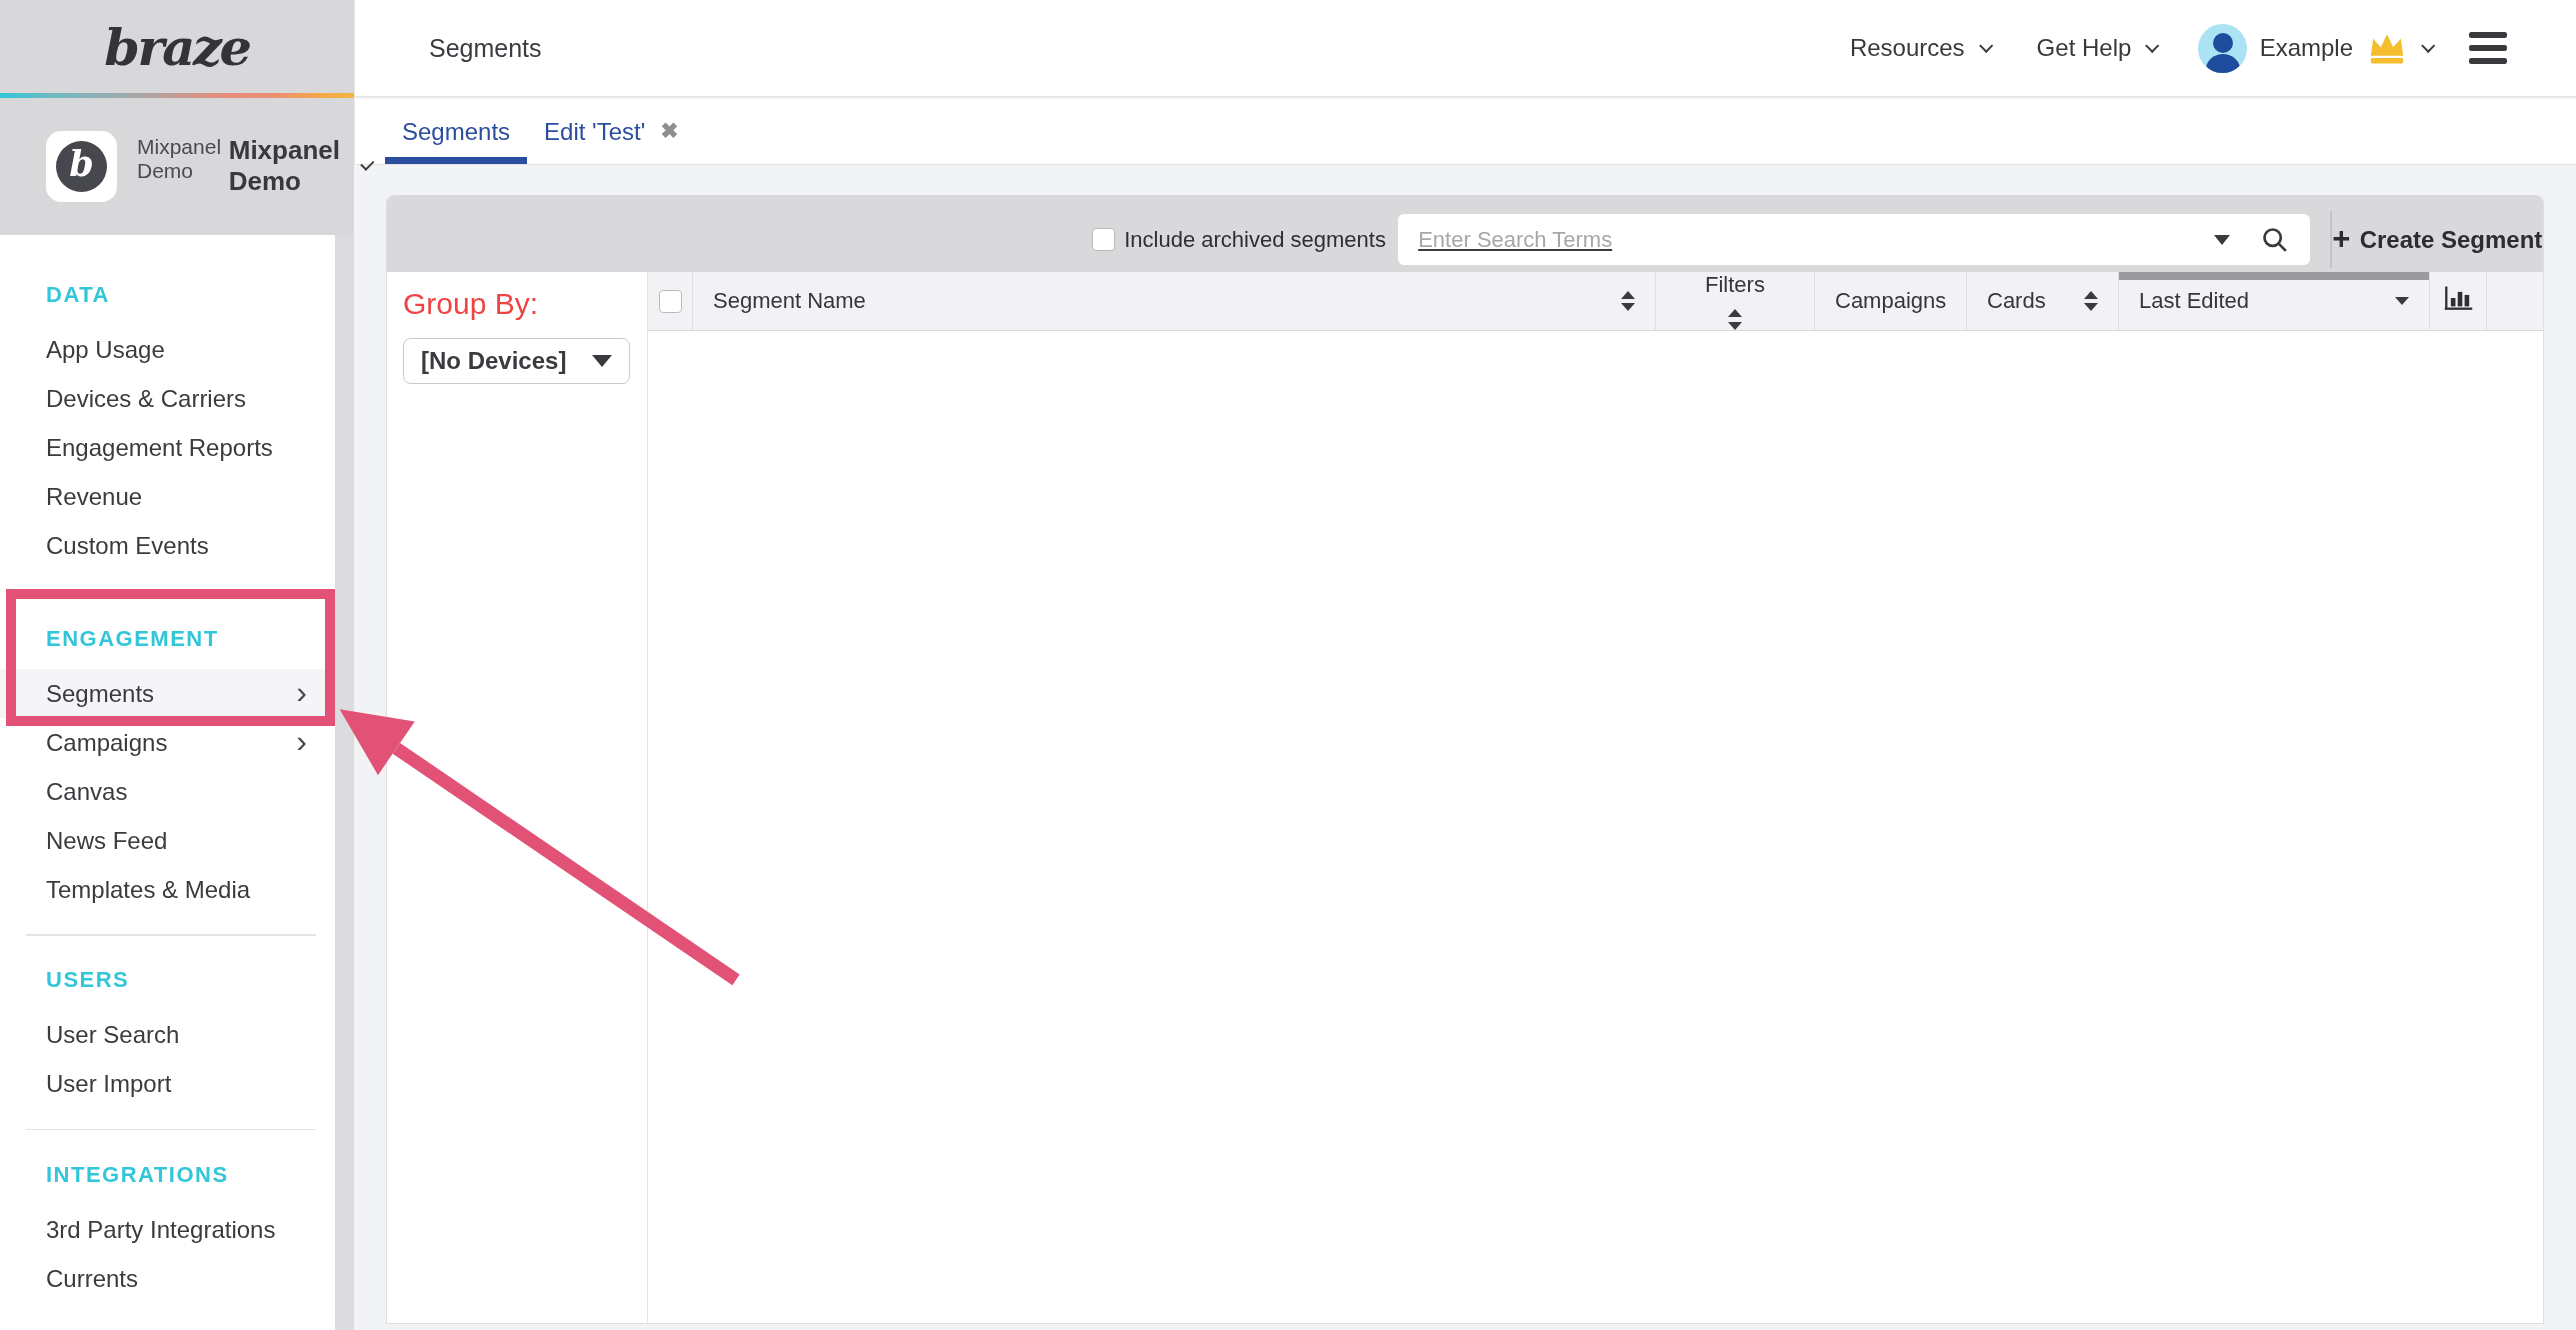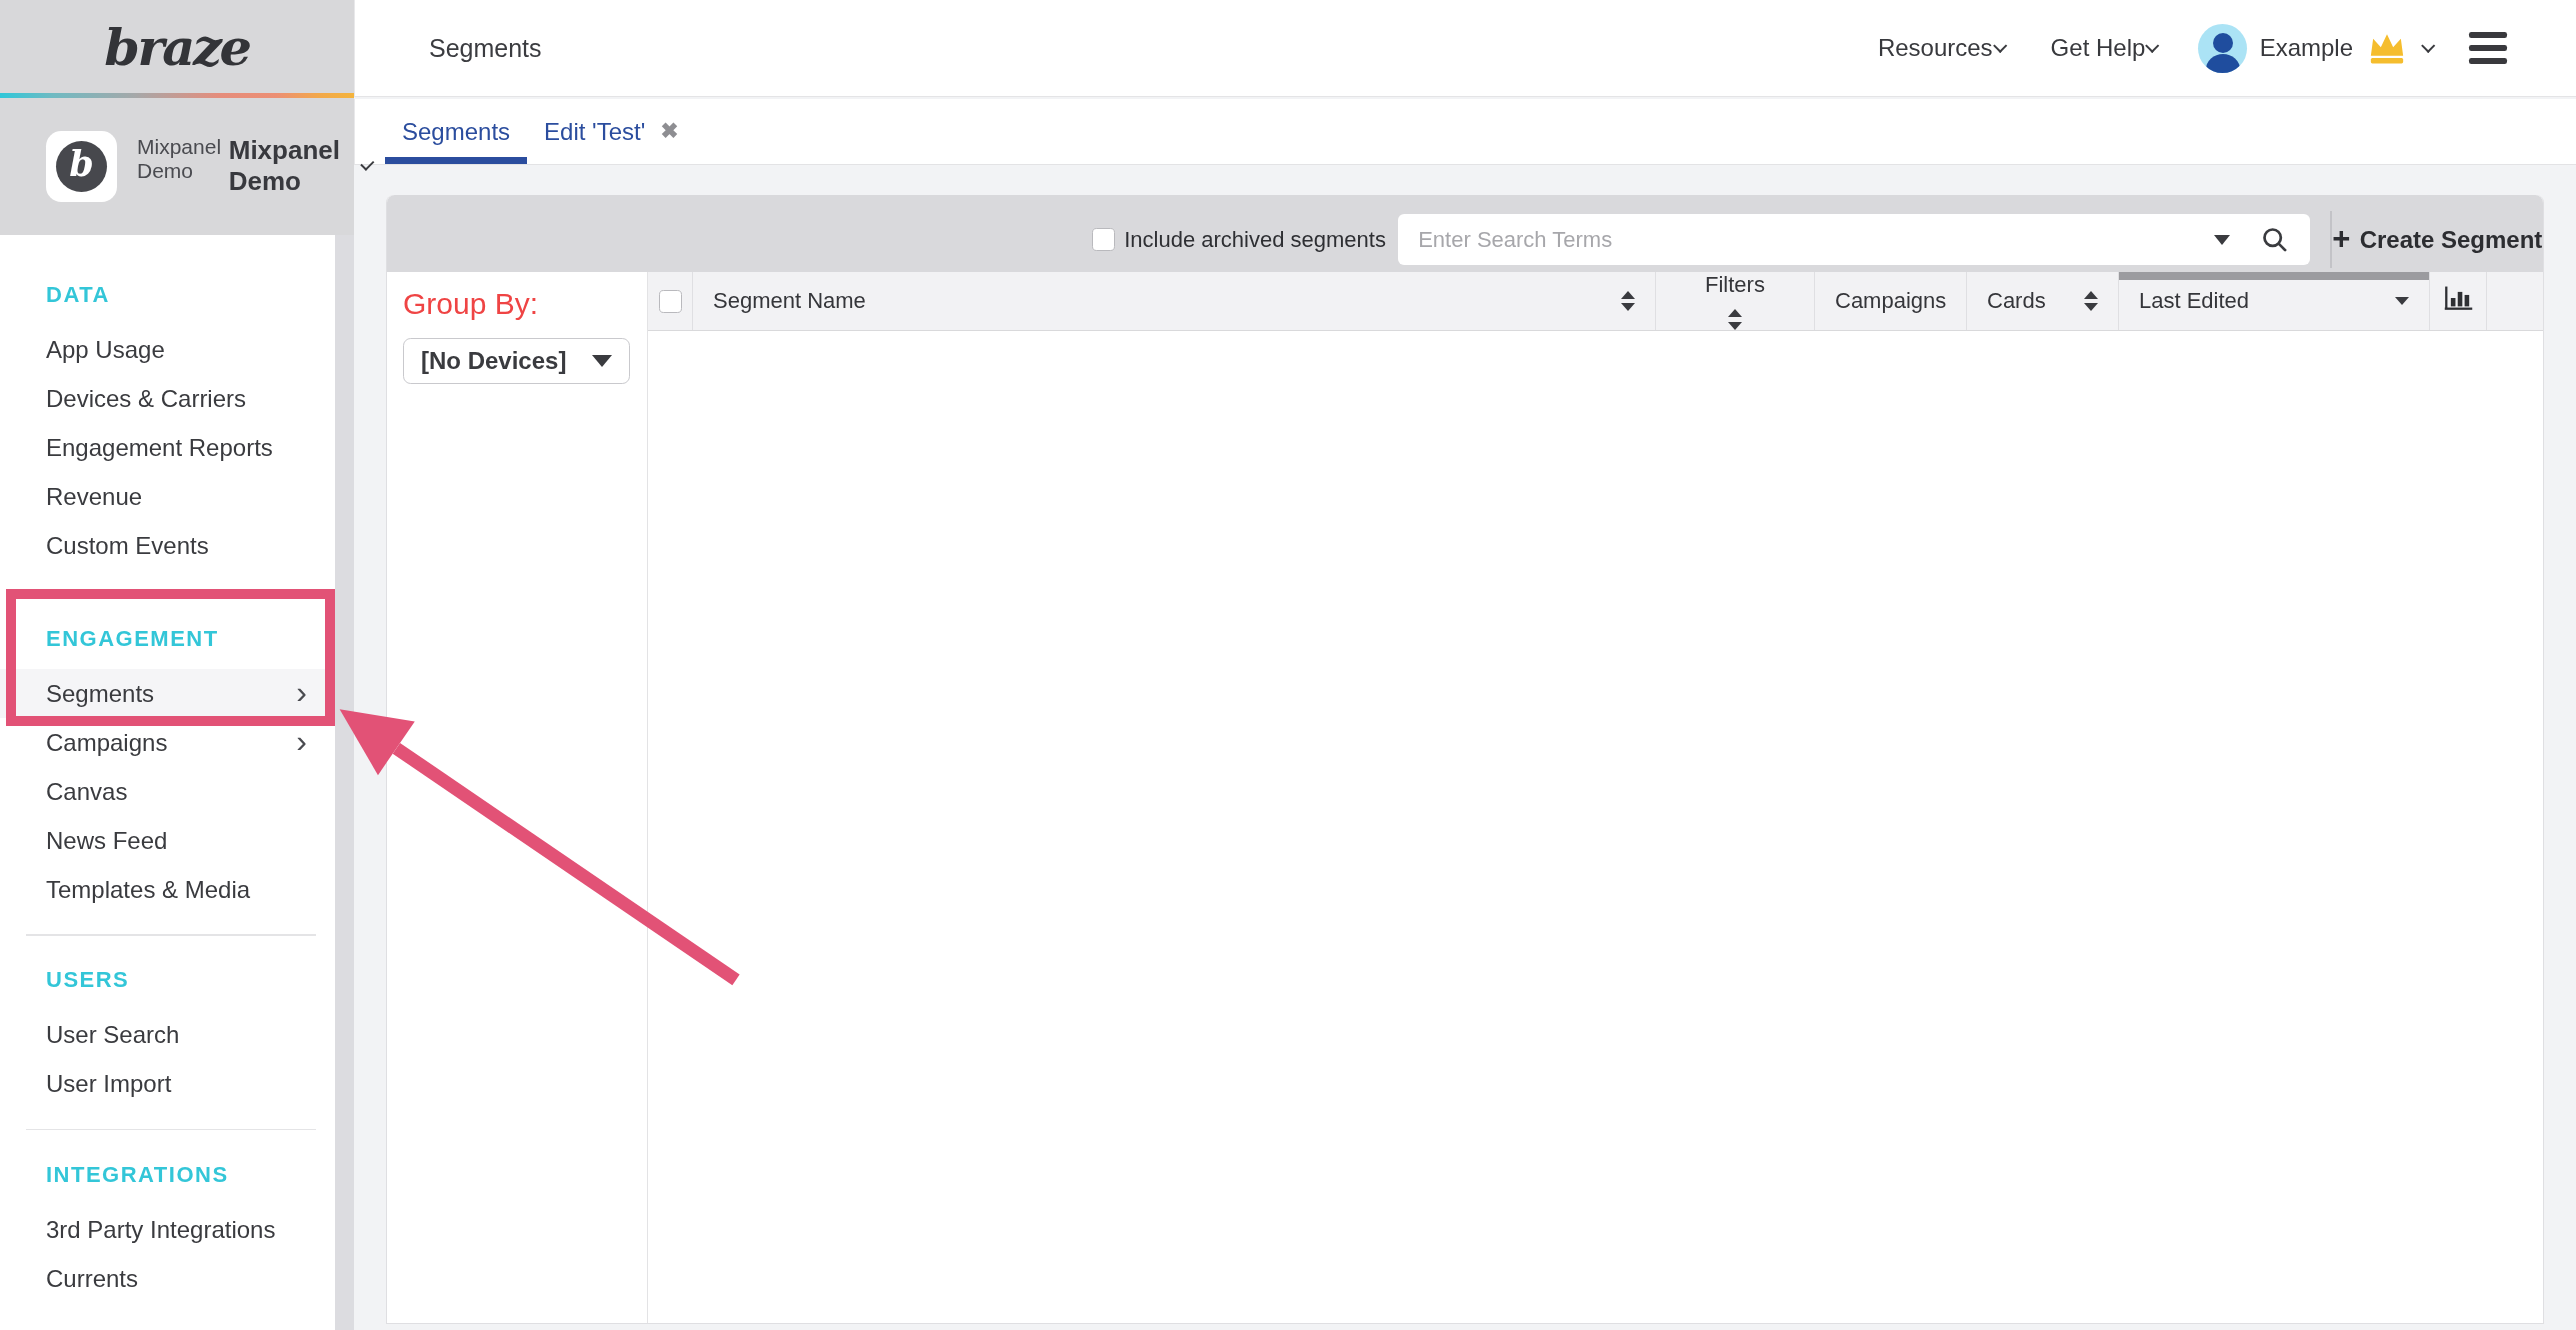--- a/index.html
+++ b/index.html
@@ -31,21 +31,21 @@
   .nav-item { height:49px; display:flex; align-items:center; padding-left:46px; padding-right:28px; font-size:24px; color:#3a3b3f; cursor:pointer; }
   .nav-item .spacer { flex:1; }
   .nav-item.selected { background:#f5f5f7; }
   .chev-right-glyph { font-size:32px; color:#4a4b50; line-height:1; transform:translateY(-2.3px); }
   .nav-divider { height:1.5px; background:#e4e4e6; margin:20px 19px 20px 26px; }
 
   
   .topbar { position:absolute; left:354px; top:0; width:2222px; height:97px; background:#ffffff; border-bottom:1.5px solid #e4e4e6; border-left:1.5px solid #e8e8ea; display:flex; align-items:center; z-index:4; }
   .page-title { margin-left:74px; font-size:25px; color:#3b3c40; }
   .topbar-right { margin-left:auto; margin-right:69px; display:flex; align-items:center; }
-  .topbar-link { display:flex; align-items:center; font-size:24px; color:#38393d; cursor:pointer; }
+  .topbar-link { display:flex; align-items:center; gap:14px; font-size:24px; color:#38393d; cursor:pointer; }
   .topbar-link + .topbar-link { margin-left:48px; }
   .user-chip { display:flex; align-items:center; margin-left:43px; cursor:pointer; }
   .avatar { width:49px; height:49px; border-radius:50%; background:#abe3f5; position:relative; overflow:hidden; flex:none; }
   .avatar-head { position:absolute; left:50%; top:9.2px; transform:translateX(-50%); width:20px; height:20px; border-radius:50%; background:#1f4d9e; }
   .avatar-body { position:absolute; left:50%; bottom:-12.3px; transform:translateX(-50%); width:34px; height:31px; border-radius:50%; background:#1f4d9e; }
   .user-name { margin-left:12.3px; font-size:24px; color:#38393d; }
   .crown { margin-left:14px; display:flex; }
   .user-chip .chev-down { margin-left:14px; }
   .hamburger { margin-left:38px; display:flex; flex-direction:column; gap:7px; cursor:pointer; }
   .hamburger span { width:38px; height:6.1px; background:#39393d; border-radius:2.3px; }
@@ -55,21 +55,21 @@
   .tab { position:relative; display:flex; align-items:center; gap:15.3px; padding:0 17px; font-size:24px; color:#2b4d9e; cursor:pointer; }
   .tab.active::after { content:""; position:absolute; left:0; right:0; bottom:0; height:7px; background:#2b4d9e; }
   .tab-close { font-size:21.5px; color:#8e8e92; font-weight:bold; cursor:pointer; line-height:1; }
 
   
   .card { position:absolute; left:386px; top:195px; width:2158px; height:1129px; background:#ffffff; border:0.8px solid #dfdfe2; border-top:none; border-radius:7.7px 7.7px 0 0; z-index:3; }
   .toolbar { position:relative; height:89px; background:#d9d9dc; border-radius:7.7px 7.7px 0 0; display:flex; align-items:center; padding-left:705px; }
   .checkbox { width:23px; height:23px; background:#ffffff; border:1.5px solid #b9b9bd; border-radius:4.6px; flex:none; cursor:pointer; }
   .archived-label { margin-left:9.2px; font-size:22px; color:#2e2f33; white-space:nowrap; }
   .search-wrap { margin-left:12.3px; width:912px; height:51px; background:#ffffff; border-radius:6.1px; position:relative; display:flex; align-items:center; flex:none; }
-  .search-input { border:none; outline:none; background:transparent; width:100%; height:100%; padding:0 130px 0 20px; font-size:22px; color:#3a3b3f; font-family:"Liberation Sans", sans-serif; }
+  .search-input { border:none; outline:none; background:transparent; width:100%; height:100%; padding:0 130px 0 20px; font-size:22px; color:#3a3b3f; font-family:"Liberation Sans", sans-serif;text-decoration:underline; }
   .search-input::placeholder { color:#a7a7ab; }
   .search-caret { position:absolute; right:80px; top:50%; transform:translateY(-50%); width:0; height:0; border-left:8.4px solid transparent; border-right:8.4px solid transparent; border-top:10.7px solid #3a3b3f; cursor:pointer; }
   .search-icon { position:absolute; right:21.5px; top:50%; transform:translateY(-50%); cursor:pointer; display:flex; }
   .toolbar-divider { width:1.5px; height:57px; background:#c3c3c7; margin-left:20px; flex:none; }
   .create-btn { flex:1; display:flex; align-items:center; justify-content:center; gap:9.2px; font-size:24px; font-weight:bold; color:#2c2d31; cursor:pointer; white-space:nowrap; }
   .plus-glyph { font-size:31px; font-weight:bold; line-height:1; transform:translateY(-1.5px); }
 
   
   .groupby-panel { position:absolute; left:0; top:77px; width:261px; bottom:0; background:#ffffff; border-right:1.5px solid #e3e3e5; padding:15.3px 0 0 16px; }
   .groupby-label { font-size:30px; color:#ef4444; }

